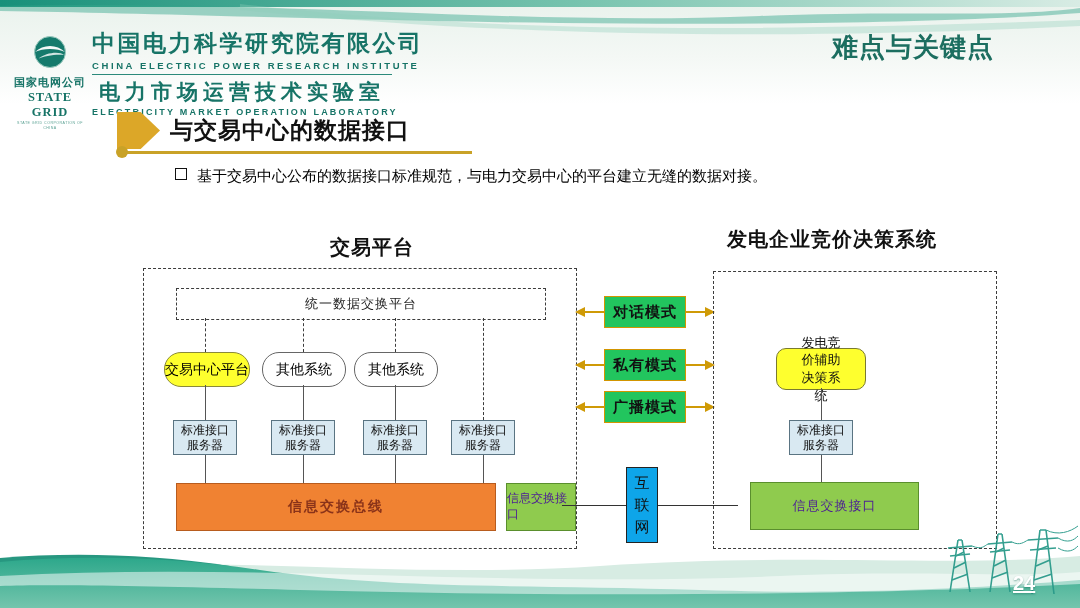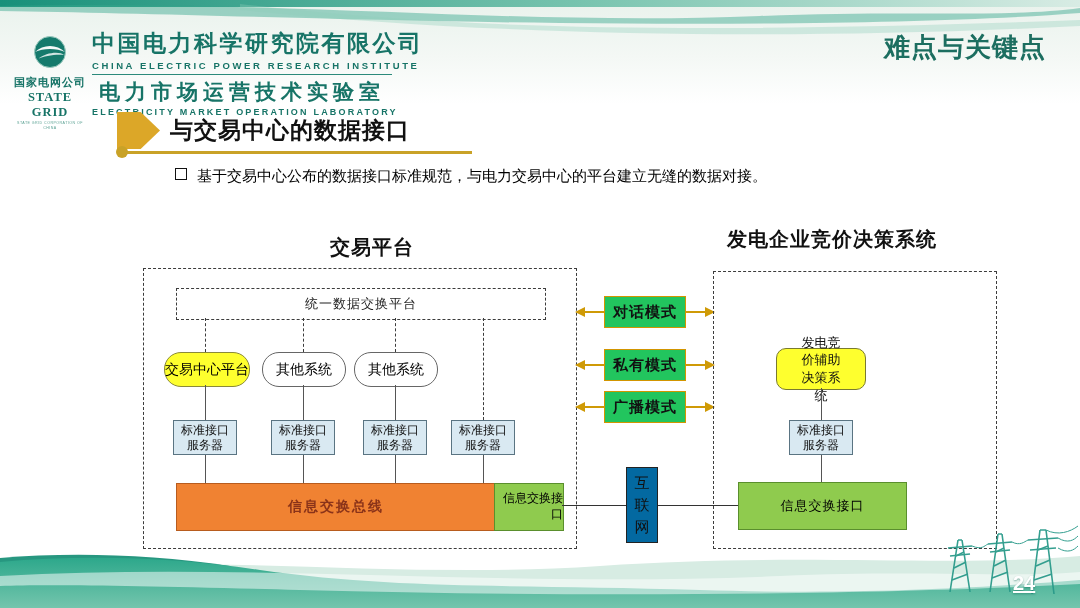--- a/index.html
+++ b/index.html
@@ -19,21 +19,21 @@
   .emblem{display:block;margin:0 auto;}
   .logo-cn{font-size:11px;font-weight:bold;color:#177467;letter-spacing:1px;margin-top:3px;}
   .logo-en{font-family:"Liberation Serif",serif;font-size:12.5px;font-weight:bold;color:#177467;letter-spacing:1px;}
   .logo-sub{font-size:4px;color:#5aa193;letter-spacing:.5px;transform:scale(.9);}
   .org-block{position:absolute;left:92px;top:28px;width:300px;text-align:center;}
   .inst-cn{font-size:23px;font-weight:bold;color:#177467;letter-spacing:2.5px;white-space:nowrap;}
   .inst-en{font-size:9.5px;font-weight:bold;color:#177467;letter-spacing:2.6px;white-space:nowrap;margin-top:1px;
            border-bottom:1.5px solid #2b8a7b;padding-bottom:3px;}
   .lab-cn{font-size:21px;font-weight:bold;color:#177467;letter-spacing:5px;white-space:nowrap;margin-top:3px;}
   .lab-en{font-size:9px;font-weight:bold;color:#177467;letter-spacing:2.2px;white-space:nowrap;margin-top:1px;}
-  .topic{position:absolute;left:884px;top:30px;width:190px;font-size:26px;font-weight:bold;
+  .topic{position:absolute;left:832px;top:30px;width:190px;font-size:26px;font-weight:bold;
          color:#1c6e60;letter-spacing:1px;white-space:nowrap;}
   
   .title-pent{position:absolute;left:117px;top:112px;width:43px;height:37px;background:#dca728;
       clip-path:polygon(0 0,55% 0,100% 50%,55% 100%,0 100%);}
   .sec-title{position:absolute;left:170px;top:115px;font-size:23px;font-weight:bold;color:#111;letter-spacing:1px;}
   .title-line{position:absolute;left:122px;top:151px;width:350px;height:2.5px;background:#c9a227;}
   .title-dot{position:absolute;left:116px;top:146px;width:12px;height:12px;border-radius:50%;background:#c9a227;}
   .bullet-row{position:absolute;left:175px;top:167px;width:760px;font-size:15px;color:#000000;}
   .bullet-sq{display:inline-block;width:10px;height:10px;border:1.8px solid #111;margin-right:10px;vertical-align:1px;}
   
@@ -46,31 +46,31 @@
            font-size:14px;color:#000000;background:#fff;}
   .stadium.yellow{background:#feff2e;border-color:#8a8a3a;}
   .server{background:#d9e9f2;border:1.4px solid #5a7482;display:flex;align-items:center;justify-content:center;
           text-align:center;font-size:12px;line-height:1.25;color:#111;padding:1px 2px;box-sizing:border-box;}
   .vline{width:0;border-left:1.6px solid #555;}
   .vline.dashed{border-left-style:dashed;border-left-color:#3c3c3c;}
   .hline{height:0;border-top:1.6px solid #333;}
   .bus{background:#f08232;border:1.6px solid #b85c1e;display:flex;align-items:center;justify-content:center;
        font-size:14px;font-weight:bold;color:#8a3319;letter-spacing:2px;}
   .green-box{background:#8fcb4e;border:1.6px solid #5a8f2d;display:flex;align-items:center;justify-content:center;
-       text-align:right;font-size:12px;line-height:1.3;color:#000000;}
+       text-align:left;font-size:12px;line-height:1.3;color:#4c1d95;margin-left:12px;}
   .green-box.wide{font-size:13px;letter-spacing:1px;}
   .mode-row{display:flex;align-items:center;}
   .mode-box{width:80px;height:30px;background:#22c55e;border:1.6px solid #d29500;display:flex;align-items:center;
        justify-content:center;font-size:15px;font-weight:bold;color:#111;letter-spacing:1px;flex:none;}
   .aline{width:19px;height:2px;background:#cf9a06;flex:none;}
   .ah-left{width:0;height:0;border-top:5.5px solid transparent;border-bottom:5.5px solid transparent;
        border-right:10px solid #cf9a06;flex:none;}
   .ah-right{width:0;height:0;border-top:5.5px solid transparent;border-bottom:5.5px solid transparent;
        border-left:10px solid #cf9a06;flex:none;}
-  .internet{background:#0369a1;border:1.7px solid #222;display:flex;align-items:center;justify-content:center;
+  .internet{background:#0ea5e9;border:1.7px solid #222;display:flex;align-items:center;justify-content:center;
        text-align:center;font-size:15px;color:#111;line-height:1.45;word-break:break-all;padding:2px 7px;box-sizing:border-box;}
   .aux-box{background:#feff2e;border:1.6px solid #7a7a30;border-radius:10px;display:flex;align-items:center;
        justify-content:center;text-align:center;font-size:13px;line-height:1.35;color:#111;padding:20px;box-sizing:border-box;}
   
   #bottom-waves{position:absolute;left:0;bottom:0;width:1080px;height:68px;}
   #towers{position:absolute;right:2px;bottom:6px;}
   .page-num{position:absolute;left:1013px;top:572px;font-size:20px;font-weight:bold;color:#ffffff;
        text-shadow:0 1px 2px rgba(0,90,70,.45);text-decoration:underline;}
 </style>
 </head>

